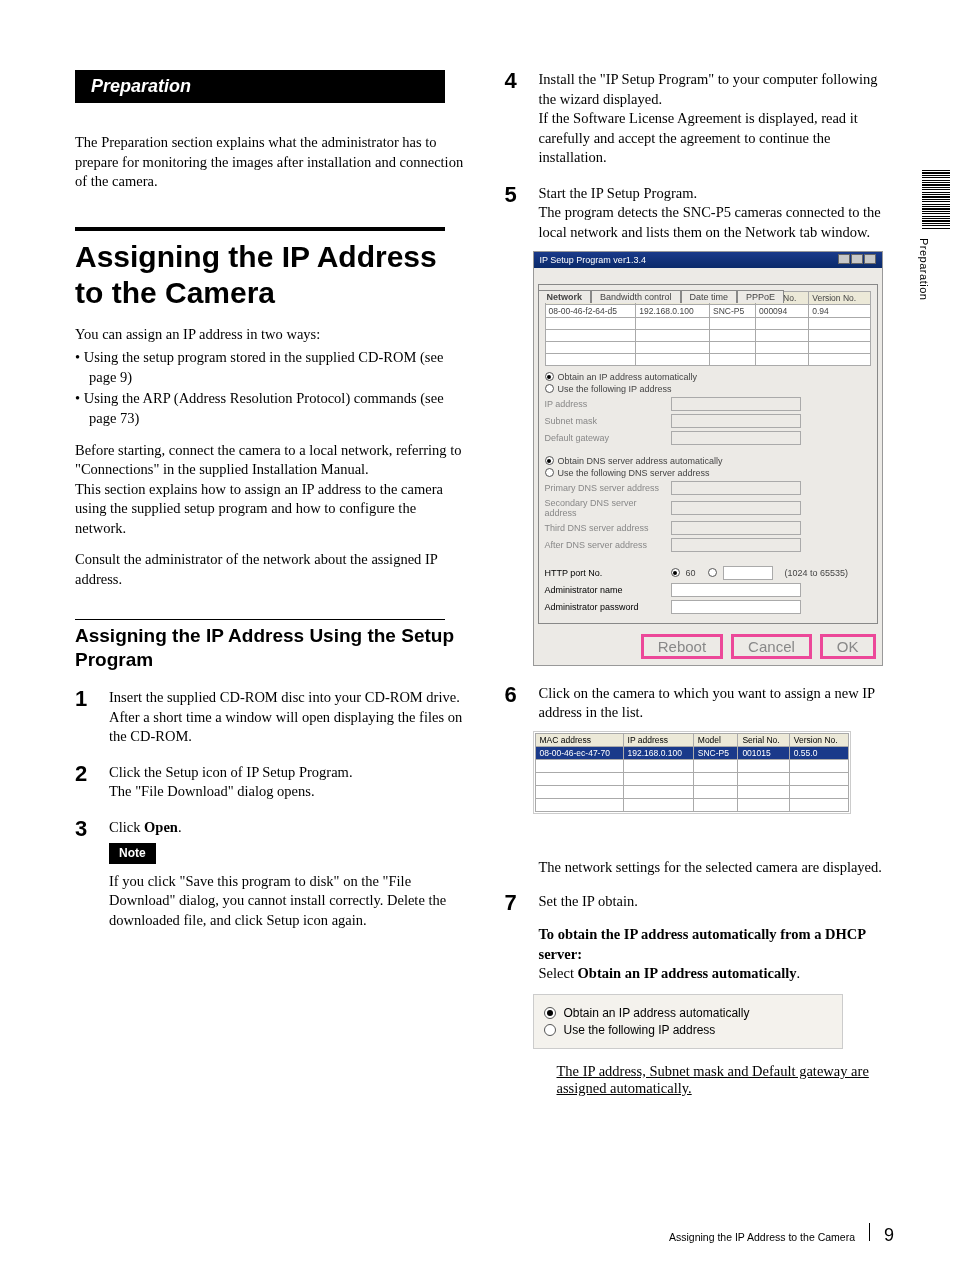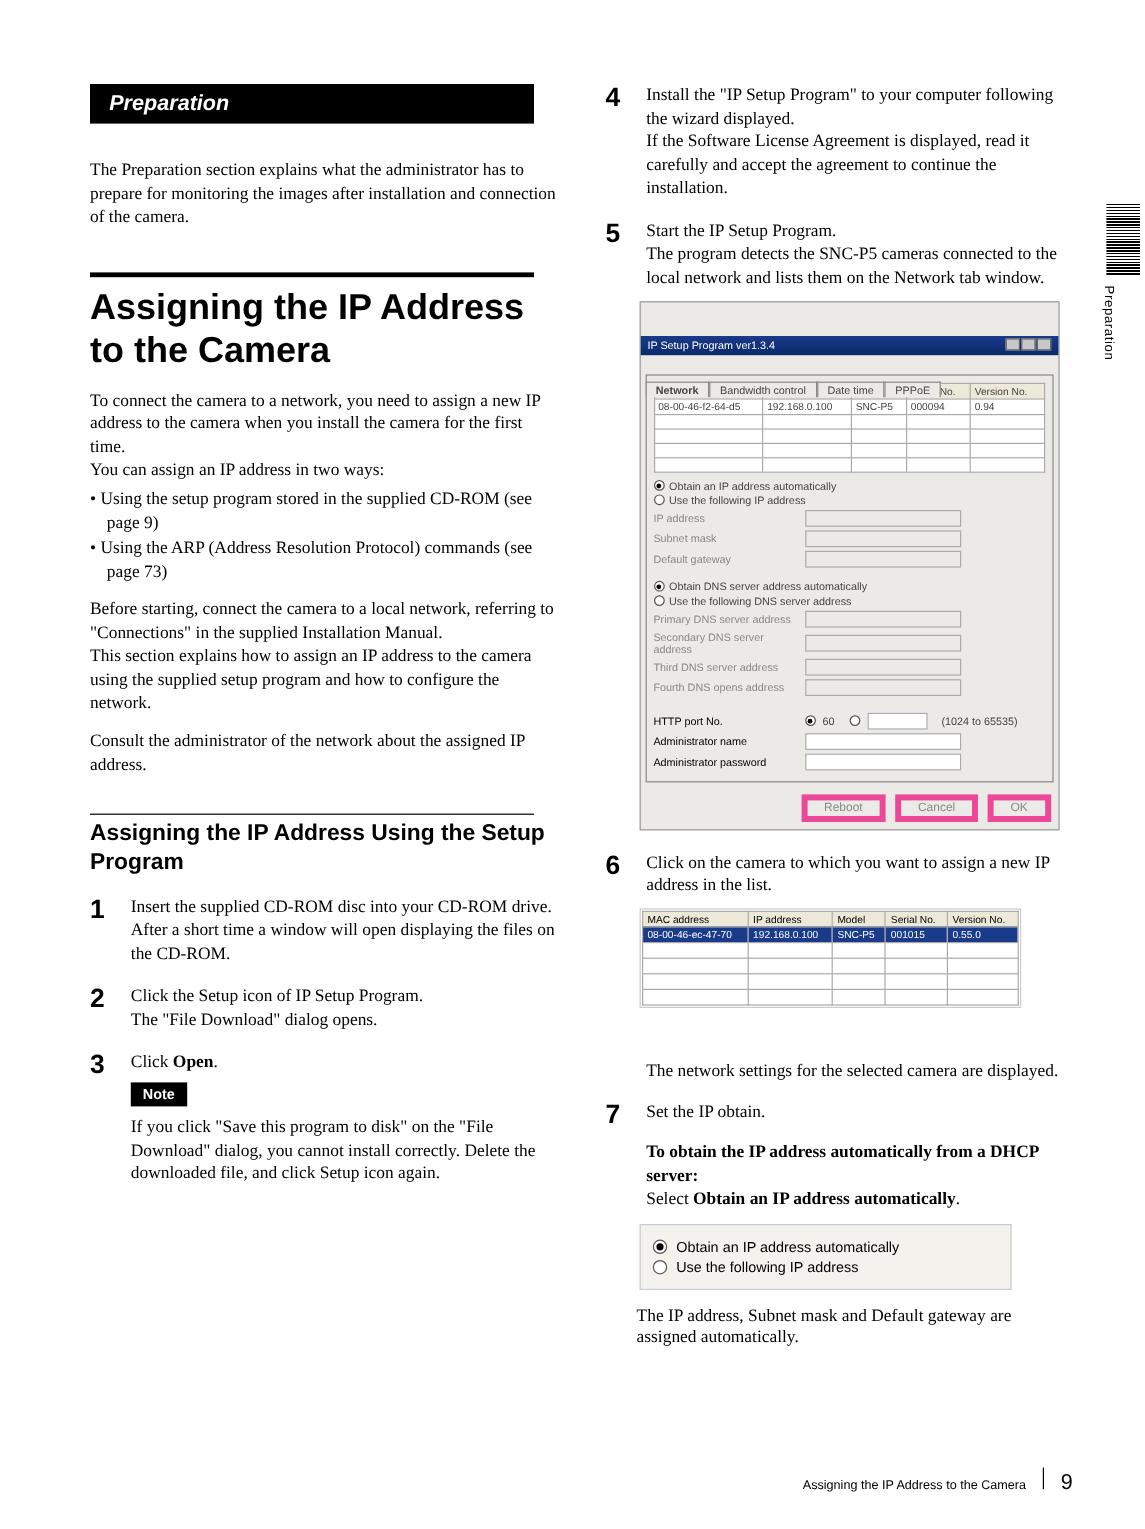--- a/index.html
+++ b/index.html
@@ -76,21 +76,20 @@
     width: 350px;
     background: #eceae6;
   }
   .fig-titlebar {
     background: linear-gradient(#1a3a8a, #0a2a6a);
     color: #fff;
     padding: 2px 6px;
     display: flex;
     justify-content: space-between;
     align-items: center;
-    margin-top: 28px;
   }
   .fig-titlebar .winbtns span {
     display: inline-block; width: 12px; height: 10px;
     background: #c8c8c8; border: 1px solid #666; margin-left: 1px;
   }
   .fig-tabs { padding: 3px 4px 0 4px; display: flex; gap: 0; }
   .fig-tab {
     border: 1px solid #888; border-bottom: none;
     padding: 1px 8px; background: #eceae6;
     font-size: 9px;
@@ -112,22 +111,22 @@
   .fig-radio.checked::after { content:""; position:absolute; left:1.5px; top:1.5px; width:4px; height:4px; border-radius:50%; background:#000; }
   .fig-field { display: flex; align-items: center; gap: 6px; margin: 3px 0; }
   .fig-label { width: 120px; color: #888; }
   .fig-input {
     border: 1px solid #aaa; background: #fff; height: 14px; width: 130px;
     display:inline-block;
   }
   .fig-input.disabled { background: #eceae6; }
   .fig-btnrow { display: flex; gap: 8px; justify-content: flex-end; padding: 4px 6px 6px; }
   .fig-btn {
-    border: 5px solid #ec4899; background: #eceae6; padding: 1px 14px;
-    font-size: 10px; color: #888;
+    border: 3px solid #ec4899; background: #eceae6; padding: 1px 14px;
+    font-size: 15px; color: #888;
   }
   
   .fig-table2-wrap {
     border: 1px solid #ccc;
     margin: 8px 0 14px 28px;
     width: 318px;
     padding: 1px;
     background: #fff;
     font-family: Tahoma, Arial, sans-serif;
   }
@@ -197,21 +196,20 @@
 <div class="columns">
 
   <div class="col">
     <div class="section-banner">Preparation</div>
 
     <p class="para">The Preparation section explains what the administrator has to prepare for monitoring the images after installation and connection of the camera.</p>
 
     <div class="thick-rule"></div>
     <h1 class="main-title">Assigning the IP Address to the Camera</h1>
 
-    <p class="para" style="margin-bottom:0;">To connect the camera to a network, you need to assign a new IP address to the camera when you install the camera for the first time.</p>
     <p class="para" style="margin-bottom:4px;">You can assign an IP address in two ways:</p>
     <ul class="bullets">
       <li>Using the setup program stored in the supplied CD-ROM (see page 9)</li>
       <li>Using the ARP (Address Resolution Protocol) commands (see page 73)</li>
     </ul>
 
     <p class="para" style="margin-bottom:0;">Before starting, connect the camera to a local network, referring to "Connections" in the supplied Installation Manual.</p>
 
     <p class="para">This section explains how to assign an IP address to the camera using the supplied setup program and how to configure the network.</p>
     <p class="para">Consult the administrator of the network about the assigned IP address.</p>
@@ -360,21 +358,21 @@
           </div>
         <div class="fig-field">
             <span class="fig-label">Secondary DNS server address</span>
             <span class="fig-input disabled"></span>
           </div>
         <div class="fig-field">
             <span class="fig-label">Third DNS server address</span>
             <span class="fig-input disabled"></span>
           </div>
         <div class="fig-field">
-            <span class="fig-label">Fourth DNS opens address</span>
+            <span class="fig-label">After DNS server address</span>
             <span class="fig-input disabled"></span>
           </div>
 
         <div style="height:8px"></div>
         <div class="fig-field">
           <span class="fig-label" style="color:#000;">HTTP port No.</span>
           <span class="fig-radio checked"></span>
           <span>60</span>
           <span class="fig-radio" style="margin-left:6px;"></span>
           <span class="fig-input" style="width:50px;"></span>
@@ -469,21 +467,21 @@
       <div class="line">
           <span class="radio checked"></span>
           <span>Obtain an IP address automatically</span>
         </div>
       <div class="line">
           <span class="radio"></span>
           <span>Use the following IP address</span>
         </div>
     </div>
 
-    <div style="margin-left:26px;">The IP address, Subnet mask and Default gateway are assigned automatically.</div>
+    <div style="margin-left:52px;text-decoration:underline;">The IP address, Subnet mask and Default gateway are assigned automatically.</div>
 
   </div>
 </div>
 
 <div class="footer">
   <span>Assigning the IP Address to the Camera</span>
   <span class="sep"></span>
   <span class="pnum">9</span>
 </div>
 

